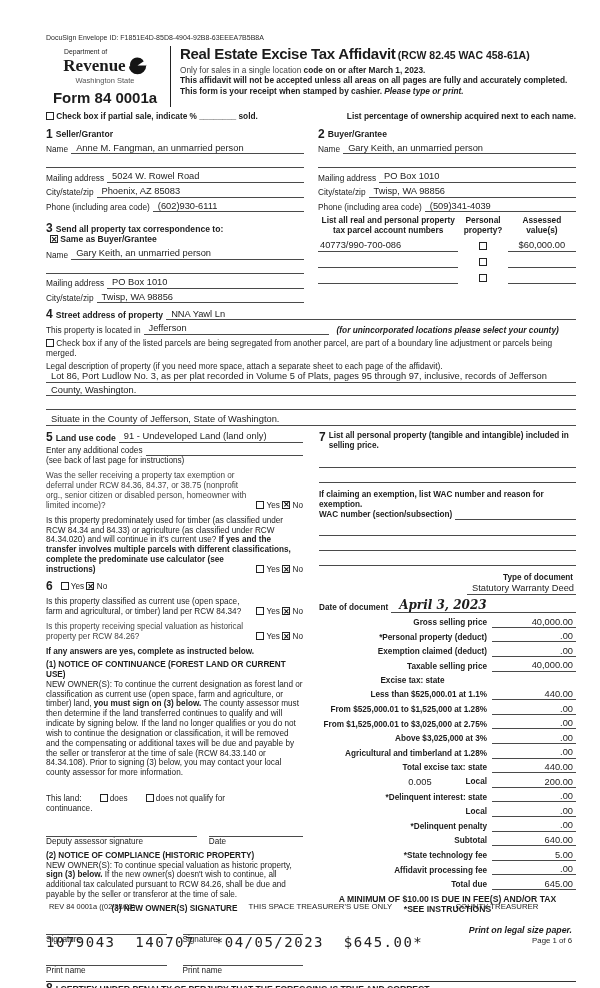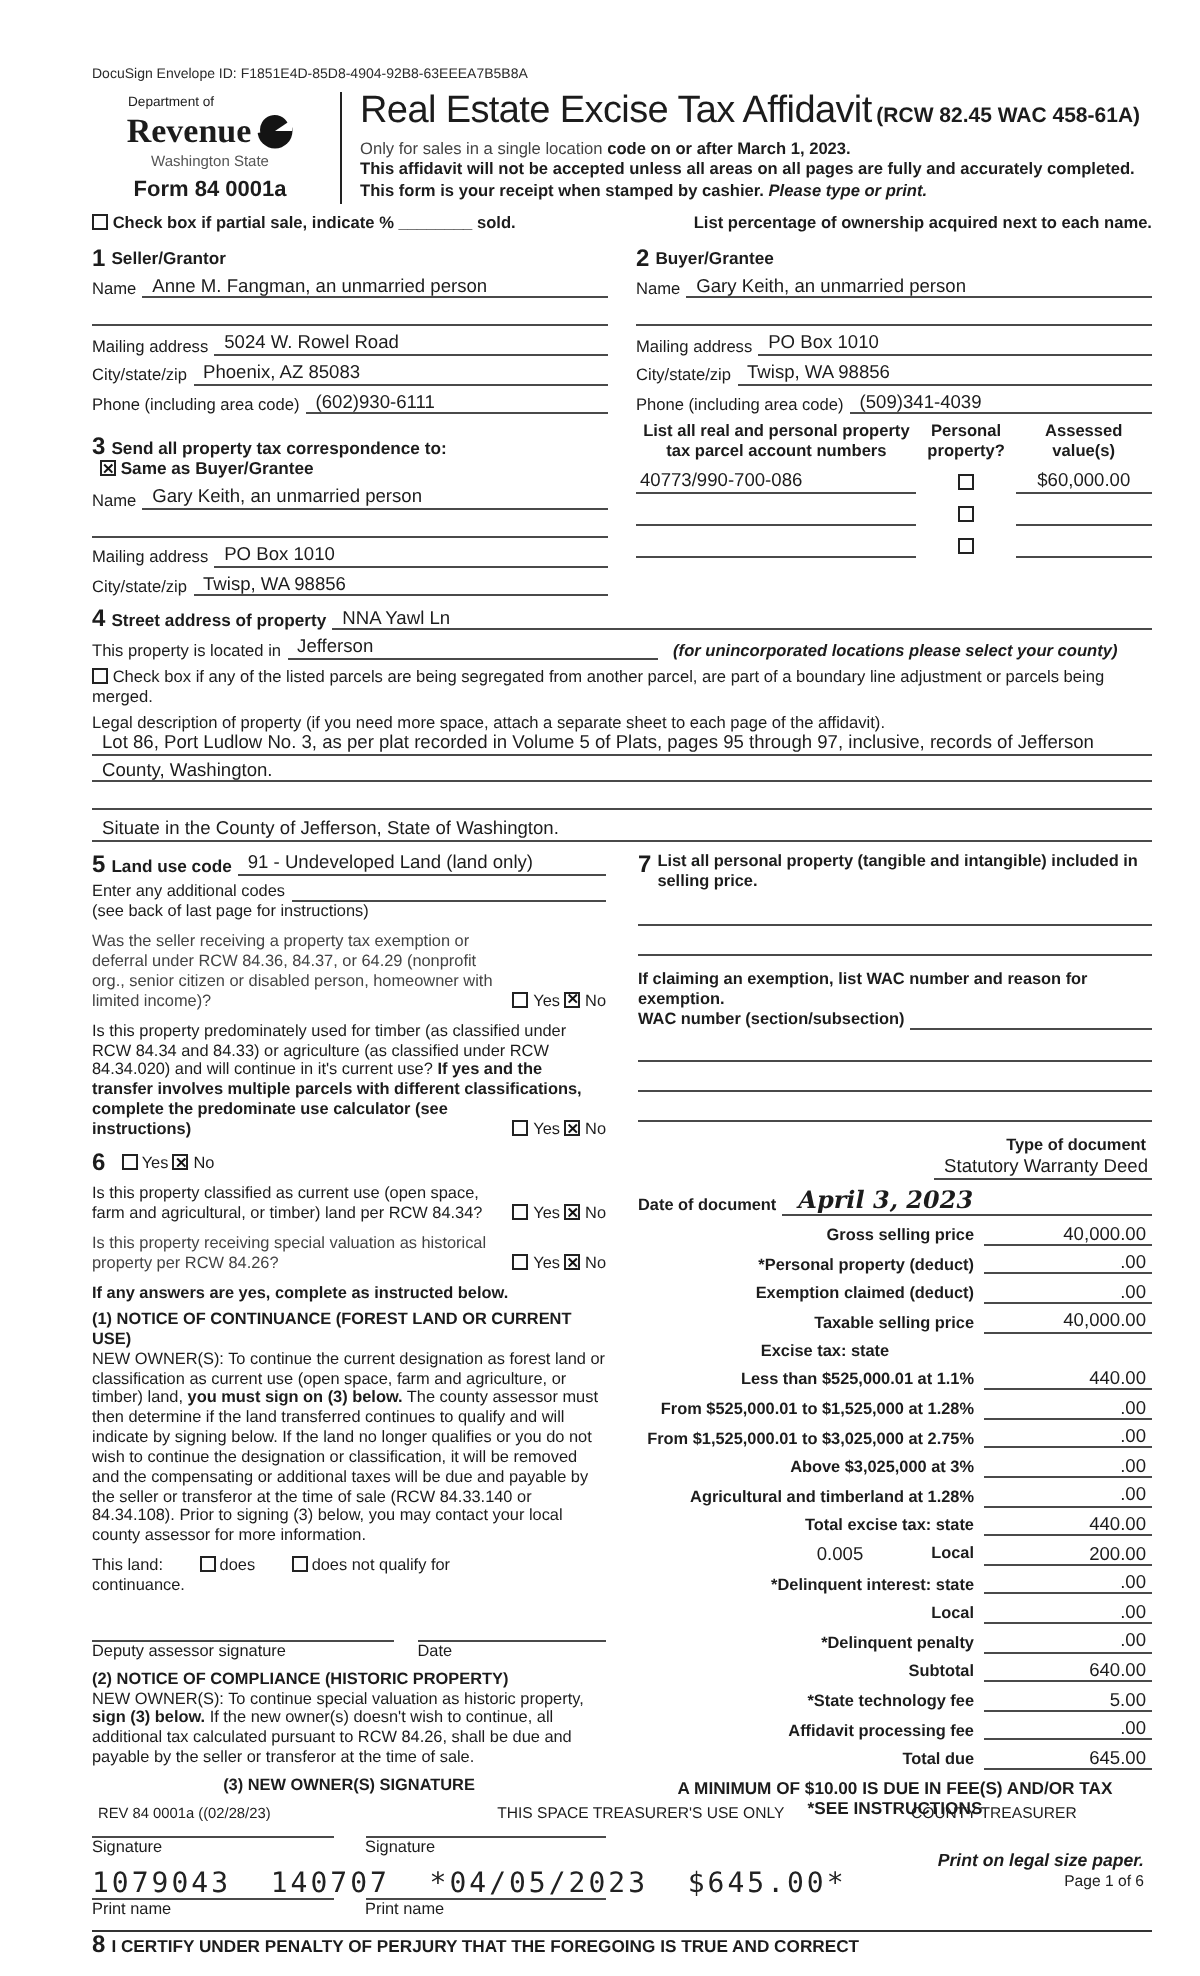--- a/index.html
+++ b/index.html
@@ -11,24 +11,24 @@
     padding:34px 24px 0 46px; font-size:8.3px; line-height:1.25; overflow:hidden;
   }
   .docusign-line { font-size:7px; color:#2a2a2a; }
   
   .header { display:flex; margin-top:3px; }
   .logo-block { width:118px; flex:none; text-align:center; padding-top:2px; }
   .dept-of { font-size:6.8px; margin-left:18px; text-align:left; }
   .rev-row { display:flex; align-items:center; justify-content:center; gap:2px; }
   .revenue { font-family:"Liberation Serif", serif; font-weight:bold; font-size:17px; line-height:1; }
   .wa-state { font-size:7.5px; color:#555; margin-top:1px; }
-  .form-num { font-weight:bold; font-size:11px; margin-top:3px; }
+  .form-num { font-weight:bold; font-size:15px; margin-top:3px; }
   .title-block { border-left:1.5px solid #222; padding-left:9px; margin-left:6px; flex:1; }
   .title-row { line-height:1.05; }
-  .main-title { font-weight:normal; font-size:19px; letter-spacing:-0.3px; }
+  .main-title { font-weight:bold; font-size:15px; letter-spacing:-0.3px; }
   .title-code { font-weight:bold; font-size:10.5px; }
   .intro { margin-top:3px; font-size:8.3px; line-height:1.3; }
   .b { font-weight:bold; } .i { font-style:italic; }
   .muted { color:#444; }
   
   .cb { display:inline-block; width:8px; height:8px; border:1px solid #222; background:#fff;
         vertical-align:-1px; position:relative; flex:none; }
   .cb.checked::after { content:"\2715"; position:absolute; left:0px; top:-1.5px; font-size:7.5px; font-weight:bold; color:#111; }
   .partial-row { display:flex; justify-content:space-between; margin-top:4px; font-weight:bold; }
   
@@ -248,21 +248,21 @@
         <span class="lbl sec-title">Land use code</span>
         <span class="fill u val">91 - Undeveloped Land (land only)</span>
         </div>
       <div class="field">
           <span class="lbl">Enter any additional codes</span>
         <span class="fill u"></span>
         </div>
       <div>(see back of last page for instructions)</div>
 
       <div class="q-flex">
-        <span class="q-text muted">Was the seller receiving a property tax exemption or deferral under RCW 84.36, 84.37, or 64.29 (nonprofit org., senior citizen or disabled person, homeowner with limited income)?</span>
+        <span class="q-text muted">Was the seller receiving a property tax exemption or deferral under RCW 84.36, 84.37, or 38.75 (nonprofit org., senior citizen or disabled person, homeowner with limited income)?</span>
         <span class="yn"><span class="cb"></span>
           <span>Yes</span>
           <span class="cb checked"></span>
           <span>No</span></span>
       </div>
 
       <div style="margin-top:5px;">
         <span>Is this property predominately used for timber (as classified under RCW 84.34 and 84.33) or agriculture (as classified under RCW 84.34.020) and will continue in it's current use? </span><span class="b">If yes and the transfer involves multiple parcels with different classifications,</span>
         <div class="q-flex" style="margin-top:0;">
           <span class="q-text b">complete the predominate use calculator (see instructions)</span>
@@ -295,21 +295,21 @@
           <span>Yes</span>
           <span class="cb checked"></span>
           <span>No</span></span>
       </div>
 
       <div class="b" style="margin-top:5px;">If any answers are yes, complete as instructed below.</div>
 
       <div class="b" style="margin-top:3px;">(1) NOTICE OF CONTINUANCE (FOREST LAND OR CURRENT USE)</div>
       <div><span>NEW OWNER(S): To continue the current designation as forest land or classification as current use (open space, farm and agriculture, or timber) land, </span><span class="b">you must sign on (3) below.</span><span> The county assessor must then determine if the land transferred continues to qualify and will indicate by signing below. If the land no longer qualifies or you do not wish to continue the designation or classification, it will be removed and the compensating or additional taxes will be due and payable by the seller or transferor at the time of sale (RCW 84.33.140 or 84.34.108). Prior to signing (3) below, you may contact your local county assessor for more information.</span></div>
 
-      <div style="margin-top:5px; display:flex; gap:18px;">
+      <div style="margin-top:16px; display:flex; gap:18px;">
         <span>This land:</span>
         <span><span class="cb"></span>
           <span>does</span></span>
         <span><span class="cb"></span>
           <span>does not qualify for</span></span>
       </div>
       <div>continuance.</div>
 
       <div style="display:flex; gap:12px; margin-top:12px;">
         <div style="flex:1.6;">

